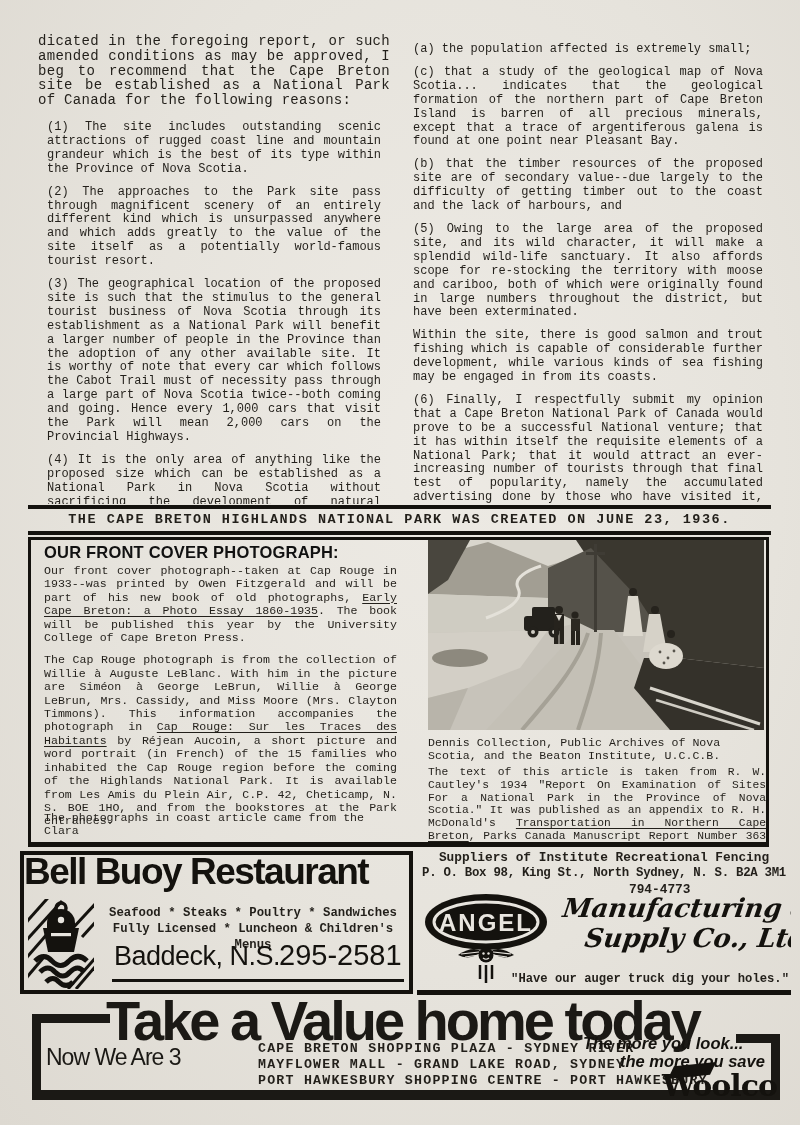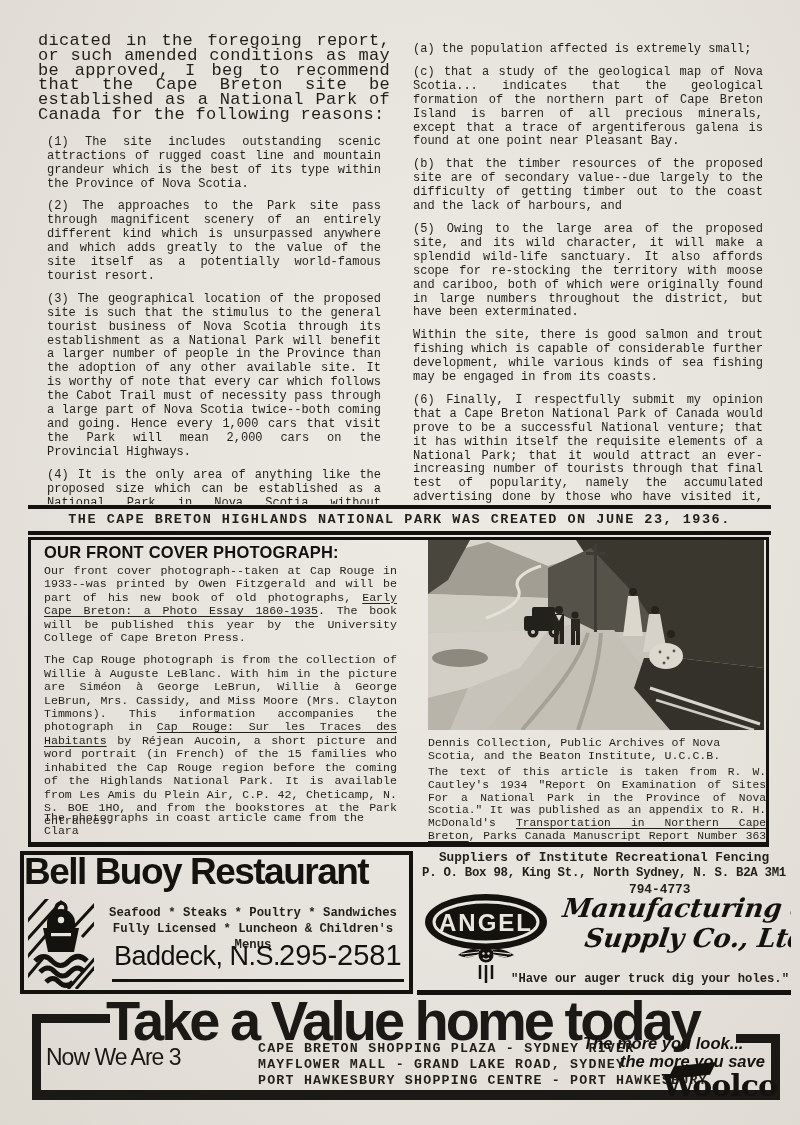--- a/index.html
+++ b/index.html
@@ -6,21 +6,21 @@
   .page{position:relative;width:800px;height:1125px;margin:0 auto;overflow:hidden;
         background:radial-gradient(ellipse at 55% 40%, #edeae4 0%, #e6e3dc 55%, #ddd9d1 100%);
         font-family:"Liberation Mono","DejaVu Sans Mono",monospace;color:#221f1a;}
   .edge{position:absolute;left:0;top:0;width:18px;height:1125px;
         background:linear-gradient(180deg,#514f4a 0%,#666younger 0,#676560 30%,#84827b 65%,#9b988f 100%);}
   
   .cols{position:absolute;left:38px;top:34px;width:734px;max-height:470px;display:flex;gap:14px;overflow:hidden;}
   .col{box-sizing:border-box;}
   .col1{width:352px;}
   .col2{width:368px;}
-  .intro{font-size:17px;line-height:14.8px;letter-spacing:.3px;margin:0 0 13px 0;text-align:justify;}
+  .intro{font-size:14px;line-height:14.8px;letter-spacing:.3px;margin:0 0 13px 0;text-align:justify;}
   p.item{font-size:12px;line-height:13.9px;margin:9px;text-align:justify;}
   .sig{margin-top:12px;font-size:13.5px;text-align:right;padding-right:4px;letter-spacing:.5px;}
   
   .banner{position:absolute;left:28px;top:505px;width:743px;border-top:4px solid #14120e;border-bottom:4px solid #14120e;
           padding:3px 0 4px 0;text-align:center;font-weight:bold;font-size:13.5px;letter-spacing:1.5px;}
   
   .coverbox{position:absolute;left:28px;top:537px;width:741px;height:310px;box-sizing:border-box;
             border:3px solid #14120e;border-bottom-width:5px;overflow:hidden;}
   .cover-head{position:absolute;left:13px;top:3px;font-family:"Liberation Sans",sans-serif;font-weight:bold;
               font-size:16.5px;letter-spacing:.2px;color:#111;}

